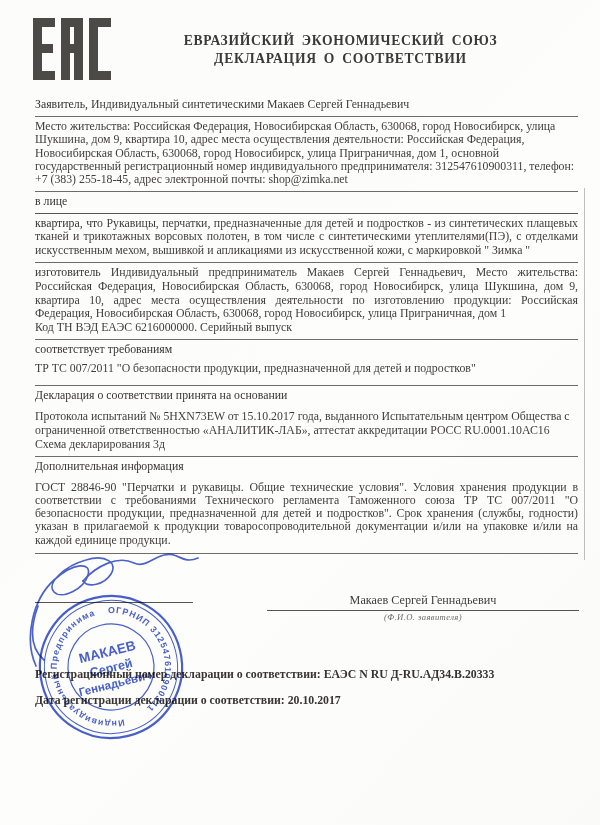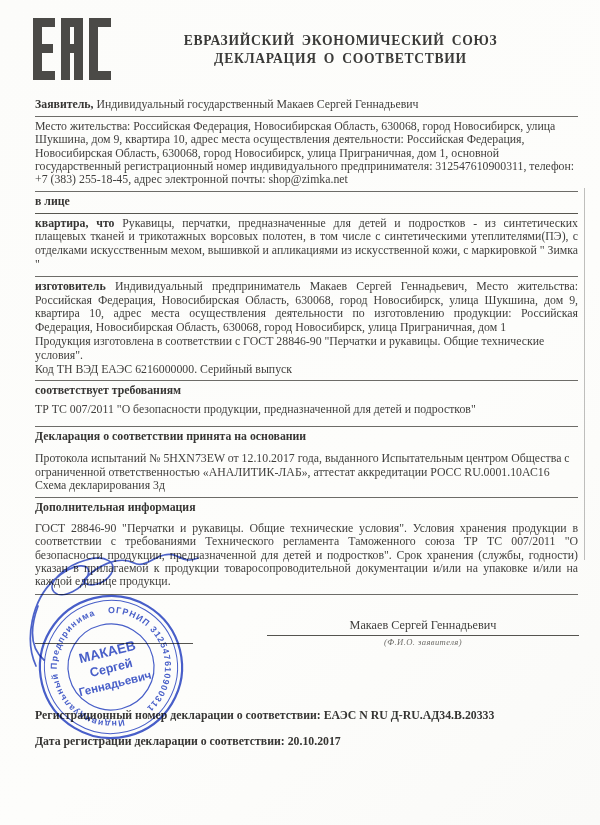--- a/index.html
+++ b/index.html
@@ -9,27 +9,27 @@
     font-family:"Liberation Serif","DejaVu Serif",serif;
     color:#3f3e3c;overflow:hidden;
   }
   .header{display:flex;align-items:flex-start;padding:14px 30px 0 33px;}
   .logo{flex:0 0 78px;margin-top:4px;}
   .titles{flex:1;text-align:center;padding-top:18px;}
   .title{font-weight:700;font-size:13.6px;letter-spacing:.7px;word-spacing:3px;color:#3a3a38;line-height:18px;}
   .body{margin:12px 22px 0 35px;width:543px;font-size:11.8px;line-height:13.8px;}
   .row{margin:0;padding:2px 0 3px 0;}
   .just{text-align:justify;}
-  b,.b{font-weight:700;color:#363533;margin-top:41px;}
+  b,.b{font-weight:400;color:#363533;margin-top:41px;}
   hr{border:none;border-top:1px solid #6d6c68;margin:1px 0;}
   hr.thick{border-top:1.4px solid #57564f;}
   .caption-small{font-size:8.6px;color:#6a6965;text-align:center;letter-spacing:.4px;font-style:italic;}
   .sigzone{position:relative;height:108px;margin-top:4px;}
   .sigline-left{position:absolute;left:0;top:44px;width:158px;border-bottom:1px solid #55544f;}
-  .name-wrap{position:absolute;left:232px;top:20px;width:312px;text-align:center;}
+  .name-wrap{position:absolute;left:232px;top:36px;width:312px;text-align:center;}
   .name-wrap .name{font-size:12.2px;padding-bottom:2px;}
   .name-wrap .nline{border-bottom:1px solid #55544f;}
   .footer-line{font-weight:700;color:#363533;font-size:11.8px;margin:0 0 0 0;padding:2px 0;}
   .footer-line.second{margin-top:8px;}
   .signature-svg{position:absolute;left:22px;top:548px;mix-blend-mode:multiply;pointer-events:none;z-index:4;}
   .stamp-svg{position:absolute;left:36px;top:592px;transform:rotate(-14deg);mix-blend-mode:multiply;opacity:.93;pointer-events:none;z-index:5;}
   .right-border{position:absolute;top:188px;left:584px;width:1px;height:372px;background:rgba(90,90,86,.38);}
   .stamp-ring-text{font-family:"Liberation Sans","DejaVu Sans",sans-serif;font-weight:700;font-size:8.8px;letter-spacing:1px;}
   .stamp-center{font-family:"Liberation Sans","DejaVu Sans",sans-serif;font-weight:700;text-anchor:middle;}
 </style>
@@ -49,43 +49,42 @@
       </svg>
     </div>
     <div class="titles">
       <div class="title">ЕВРАЗИЙСКИЙ ЭКОНОМИЧЕСКИЙ  СОЮЗ</div>
       <div class="title">ДЕКЛАРАЦИЯ О СООТВЕТСТВИИ</div>
     </div>
   </div>
 
   <div class="body">
 
-    <p class="row"><b>Заявитель,</b> <span>Индивидуальный государственный Макаев Сергей Геннадьевич</span></p>
+    <p class="row"><b>Заявитель,</b> <span>Индивидуальный синтетическими Макаев Сергей Геннадьевич</span></p>
     <hr>
 
     <p class="row" style="line-height:13.4px;">Место жительства: Российская Федерация, Новосибирская Область, 630068, город Новосибирск, улица Шукшина,  дом 9, квартира 10, адрес места осуществления деятельности: Российская Федерация, Новосибирская Область, 630068, город Новосибирск, улица Приграничная, дом 1, основной государственный регистрационный номер индивидуального предпринимателя: 312547610900311, телефон:  +7 (383) 255-18-45, адрес электронной почты: shop@zimka.net</p>
     <hr>
 
     <p class="row"><b>в лице</b></p>
     <hr class="thick">
 
     <p class="row just"><b>квартира, что</b> <span>Рукавицы, перчатки, предназначенные для детей и подростков - из синтетических плащевых тканей и трикотажных ворсовых полотен, в том числе с синтетическими утеплителями(ПЭ), с отделками искусственным мехом, вышивкой и апликациями из искусственной кожи, с маркировкой " Зимка "</span></p>
     <hr>
 
     <p class="row just" style="margin-bottom:0;padding-bottom:0;"><b>изготовитель</b> <span>Индивидуальный предприниматель Макаев Сергей Геннадьевич, Место жительства: Российская Федерация, Новосибирская Область, 630068, город Новосибирск, улица Шукшина, дом 9, квартира 10, адрес места осуществления деятельности по изготовлению продукции: Российская Федерация, Новосибирская Область, 630068, город Новосибирск, улица Приграничная, дом 1</span></p>
-    <p class="row" style="padding-top:0;padding-bottom:0;">Продукция изготовлена в соответствии с ГОСТ 28846-90  "Перчатки и рукавицы. Общие технические условия".</p>
     <p class="row" style="padding-top:0;">Код ТН ВЭД ЕАЭС  6216000000. Серийный выпуск</p>
     <hr>
 
     <p class="row"><b>соответствует требованиям</b></p>
     <p class="row" style="padding-bottom:8px;">ТР ТС 007/2011 "О безопасности продукции, предназначенной для детей и подростков"</p>
     <hr>
 
     <p class="row"><b>Декларация о соответствии принята на основании</b></p>
-    <p class="row" style="padding-top:5px;padding-bottom:0;">Протокола испытаний № 5HXN73EW от 12.10.2017 года, выданного Испытательным центром Общества с ограниченной ответственностью «АНАЛИТИК-ЛАБ»,  аттестат аккредитации РОСС RU.0001.10АС16</p>
+    <p class="row" style="padding-top:5px;padding-bottom:0;">Протокола испытаний № 5HXN73EW от 15.10.2017 года, выданного Испытательным центром Общества с ограниченной ответственностью «АНАЛИТИК-ЛАБ»,  аттестат аккредитации РОСС RU.0001.10АС16</p>
     <p class="row" style="padding-top:0;">Схема декларирования 3д</p>
     <hr>
 
     <p class="row"><b>Дополнительная информация</b></p>
     <p class="row just" style="padding-top:4px;line-height:13.3px;padding-bottom:5px;">ГОСТ 28846-90  "Перчатки и рукавицы. Общие технические условия".  Условия хранения продукции в соответствии с требованиями Технического регламента Таможенного союза ТР ТС 007/2011 "О безопасности продукции, предназначенной для детей и подростков".  Срок хранения (службы, годности) указан  в прилагаемой к продукции товаросопроводительной документации и/или на упаковке  и/или на каждой единице продукци.</p>
     <hr>
 
 
     <div class="sigzone">
       <div class="sigline-left"></div>

